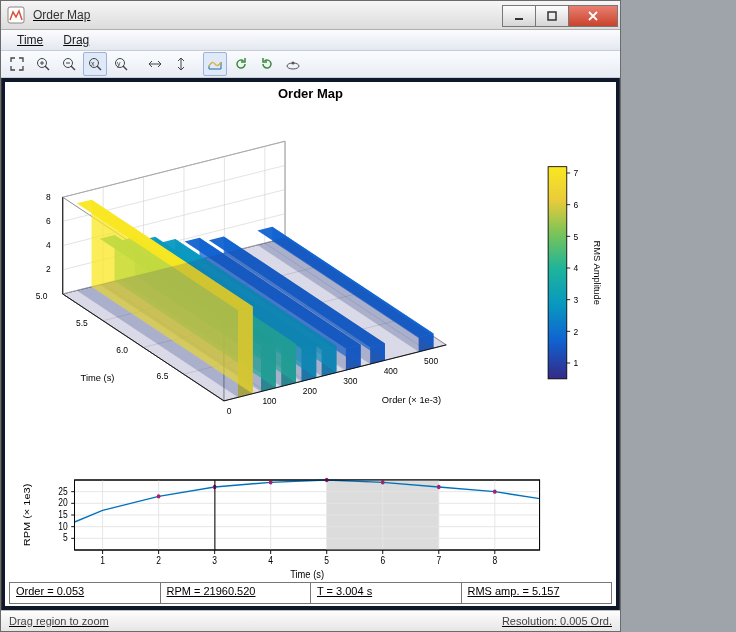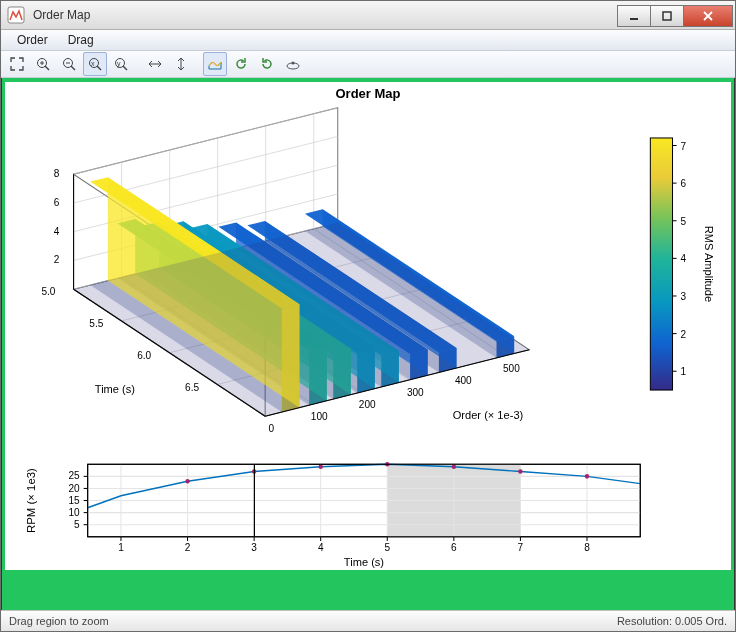--- a/index.html
+++ b/index.html
@@ -6,21 +6,21 @@
     --win-border:#6b6b6b;
     --win-dark:#5a5a5a;
     --tb-grad-top:#f0f0f0;
     --tb-grad-bot:#d8d8d8;
     --menu-grad-top:#fcfcfe;
     --menu-grad-bot:#e3e8f0;
     --axes-grid:#b0b0b0;
     --ml-blue:#0072bd;
   }
   html,body{margin:0;padding:0;font-family:"Segoe UI",Tahoma,sans-serif;font-size:12px;color:#000;background:#9ea4aa;}
-  .window{width:736px;height:632px;box-sizing:border-box;border:1px solid var(--win-border);box-shadow:0 0 0 1px #343434 inset;display:flex;flex-direction:column;background:#22c55e;}
+  .window{width:621px;height:632px;box-sizing:border-box;border:1px solid var(--win-border);box-shadow:0 0 0 1px #343434 inset;display:flex;flex-direction:column;background:#0f172a;text-decoration:underline;}
   
   .titlebar{flex:0 0 28px;background:linear-gradient(to bottom,#f6f6f6,#dcdcdc);display:flex;align-items:center;border-bottom:1px solid #b0b0b0;}
   .titlebar .icon{width:18px;height:18px;margin:0 6px;}
   .title{flex:1;padding-left:2px;font-size:12px;color:#333;}
   .winbtns{display:flex;height:20px;margin-right:2px;}
   .winbtn{width:32px;height:20px;border:1px solid #777;margin-left:-1px;display:flex;align-items:center;justify-content:center;background:linear-gradient(to bottom,#fdfdfd,#d6d6d6);}
   .winbtn.close{background:linear-gradient(to bottom,#e97f70,#c9432c);width:48px;}
   .winbtn svg{display:block;}
   
   .menubar{flex:0 0 20px;background:linear-gradient(to bottom,var(--menu-grad-top),var(--menu-grad-bot));display:flex;align-items:stretch;border-bottom:1px solid #c8cdd6;padding-left:6px;}
@@ -34,21 +34,21 @@
   
   .figarea{flex:1;background:#ffffff;margin:4px;border:0;display:flex;flex-direction:column;position:relative;}
   .plotwrap{flex:1;position:relative;}
   .charttitle{position:absolute;left:0;right:0;top:4px;text-align:center;font-weight:bold;font-size:13px;}
   .rpmwrap{flex:0 0 110px;position:relative;}
   
   .infobar{flex:0 0 20px;margin:0 4px 2px 4px;display:flex;border:1px solid #777;font-size:11px;}
   .infobar>div{flex:1;border-right:1px solid #777;padding:2px 6px;white-space:nowrap;overflow:hidden;}
   .infobar>div:last-child{border-right:0;}
   
-  .statusbar{flex:0 0 20px;background:linear-gradient(to bottom,#fdfdfd,#e6e6e6);border-top:1px solid #c0c0c0;display:flex;align-items:center;font-size:11px;padding:0 8px;color:#444;margin-top:36px;}
+  .statusbar{flex:0 0 20px;background:linear-gradient(to bottom,#fdfdfd,#e6e6e6);border-top:1px solid #c0c0c0;display:flex;align-items:center;font-size:11px;padding:0 8px;color:#444;}
   .statusbar .right{margin-left:auto;text-align:right;}
   
   .tick{font-size:10px;fill:#000;}
   .axislabel{font-size:11px;fill:#000;}
 </style>
 </head>
 <body>
 
 <div class="window">
 
@@ -73,21 +73,21 @@
         </div>
       <div class="winbtn close">
           <svg width="12" height="10">
             <path d="M2 1 L10 9 M10 1 L2 9" stroke="#fff" stroke-width="1.8"></path>
           </svg>
         </div>
     </div>
   </div>
 
   <div class="menubar">
-    <div class="menuitem">Order</div>
+    <div class="menuitem">Time</div>
     <div class="menuitem">Drag</div>
   </div>
 
   <div class="toolbar">
     <div class="tbtn">
         <svg width="16" height="16">
           <path d="M2 6V2h4 M14 6V2h-4 M2 10v4h4 M14 10v4h-4" stroke="#444" fill="none" stroke-width="1.3"></path>
         </svg>
       </div>
     <div class="tbtn">
@@ -322,20 +322,26 @@
           <circle cx="445.1325301204819" cy="10.333333333333329" r="2.2" fill="#a3236e"></circle>
           <circle cx="511.15662650602405" cy="15" r="2.2" fill="#a3236e"></circle>
           <circle cx="577.1807228915662" cy="19.666666666666664" r="2.2" fill="#a3236e"></circle>
           <line x1="247.32433734939758" y1="8" x2="247.32433734939758" y2="78" stroke="#000" stroke-width="1.2"></line>
           <rect x="82" y="8" width="548" height="70" fill="none" stroke="#000"></rect>
           <text x="356" y="106" class="axislabel" text-anchor="middle">Time (s)</text>
           <text x="30" y="43" class="axislabel" text-anchor="middle" transform="rotate(-90 30 43)">RPM (× 1e3)</text>
         </svg>
     </div>
 
+    <div class="infobar">
+      <div>Order = 0.053</div>
+      <div>RPM = 21960.520</div>
+      <div>T = 3.004 s</div>
+      <div>RMS amp. = 5.157</div>
+    </div>
   </div>
 
   <div class="statusbar">
     <span>Drag region to zoom</span>
     <span class="right">Resolution: 0.005 Ord.</span>
   </div>
 
 </div>
 
 </body></html>

